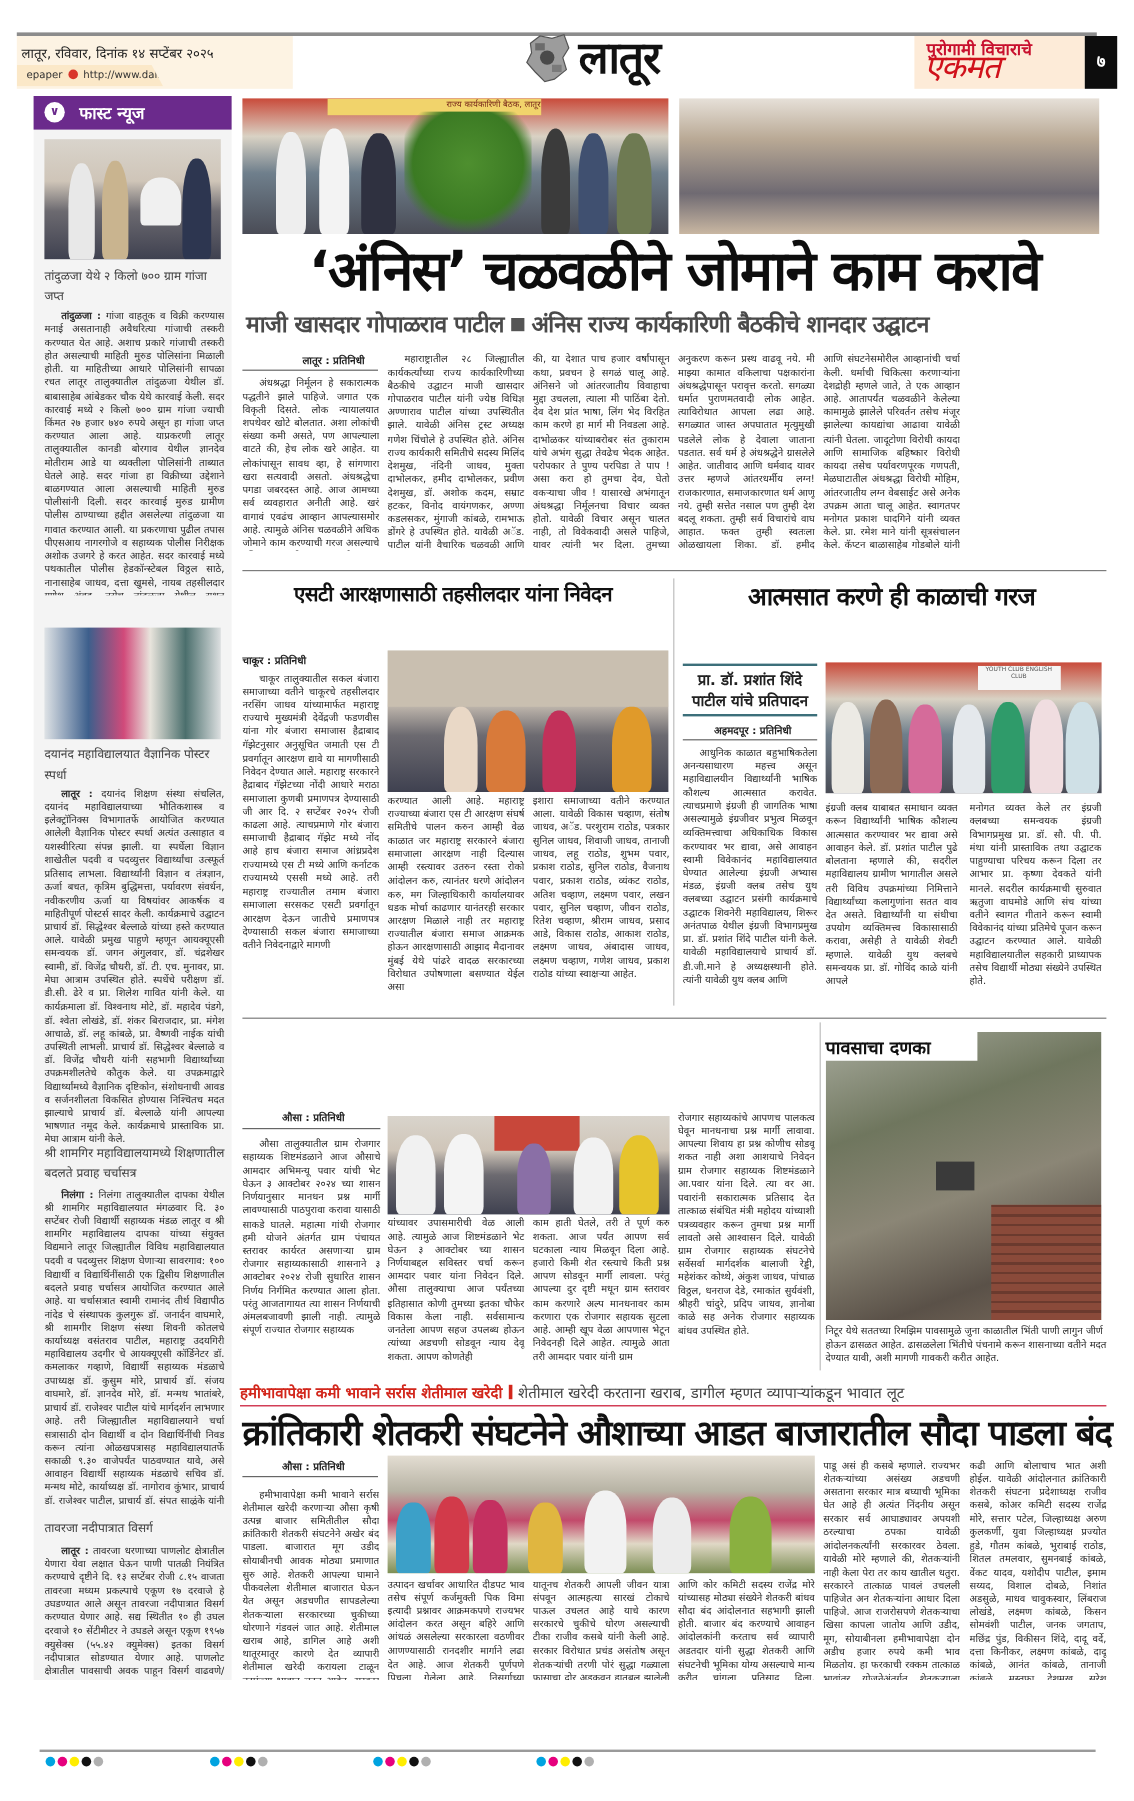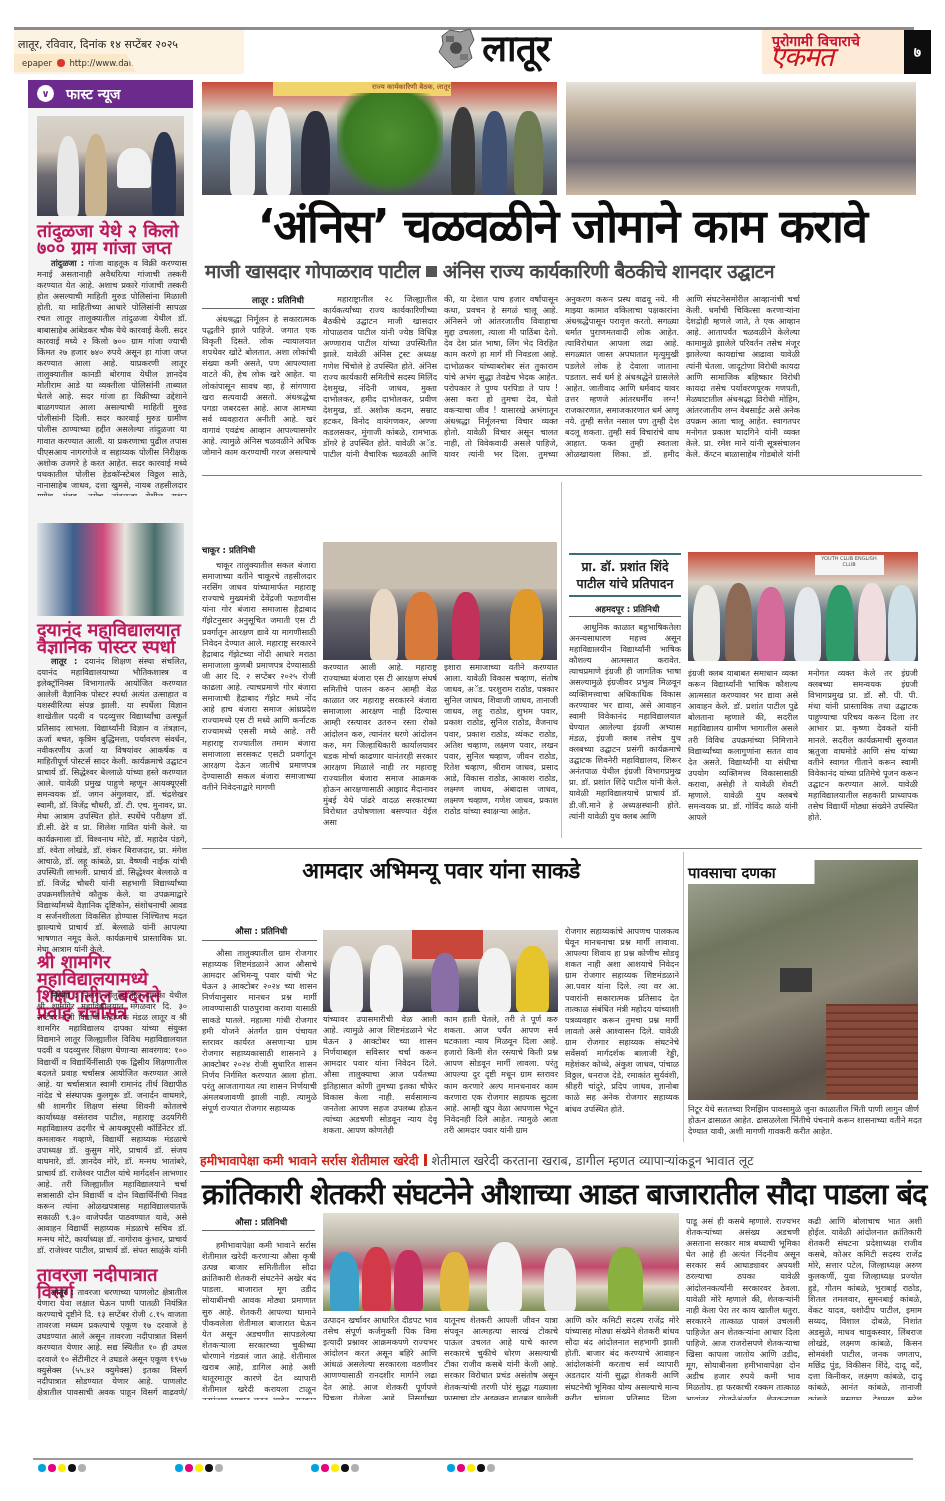--- a/index.html
+++ b/index.html
@@ -20,21 +20,21 @@
   .mh-tagline { position: absolute; left: 10px; top: 1px; font-size: 14px; color: #c8102e; font-weight: bold; white-space: nowrap; }
   .mh-paper { position: absolute; left: 8px; top: 10px; font-size: 27px; font-weight: normal; color: #d0111b; font-style: italic; line-height: 34px; letter-spacing: -1px; }
   .mh-pageno { position: absolute; left: 890px; top: 0; width: 27px; height: 44px; background: #0d0d0d; color: #fff; font-size: 14px; font-weight: bold; text-align: center; line-height: 44px; }
 
   
   .leftcol { position: absolute; left: 28px; top: 80px; width: 165px; height: 1320px; background: #f4f4f4; }
   .fast-bar { position: absolute; left: 0; top: 0; width: 165px; height: 28px; background: #6b2a8c; color: #fff; }
   .fast-bar .chev { position: absolute; left: 9px; top: 5px; width: 17px; height: 17px; border-radius: 50%; background: #fff; color: #6b2a8c; font-size: 10px; font-weight: bold; text-align: center; line-height: 17px; }
   .fast-bar .lbl { position: absolute; left: 38px; top: 4px; font-size: 14px; font-weight: bold; }
   .lc-photo { position: absolute; left: 9px; background: #8a6b54; }
-  .lc-head { position: absolute; left: 9px; width: 150px; font-size: 18px; font-weight: bold; line-height: 17px; color: #be185d; }
+  .lc-head { position: absolute; left: 9px; width: 150px; font-size: 10px; font-weight: normal; line-height: 17px; color: #404040; }
   .lc-body { position: absolute; left: 9px; width: 150px; font-size: 8.2px; line-height: 11.1px; color: #2a2a2a; text-align: justify; overflow: hidden; }
   .lc-body .place { font-weight: bold; }
 
   
   .photo { position: absolute; overflow: hidden; }
   .ph-people { background: linear-gradient(180deg, #d9d4cc 0%, #cfc5b8 35%, #6c6a70 60%, #3f4150 100%); }
   .ph-crowd { background: linear-gradient(180deg, #e6e0d8 0%, #b9a995 30%, #6f6a72 70%, #c9b7a2 100%); }
   .ph-wall  { background: linear-gradient(160deg, #a8ab9d 0%, #6f765e 30%, #8b8676 55%, #5a5148 80%, #7a6b5c 100%); }
   .ph-market{ background: linear-gradient(180deg, #e3ddd2 0%, #b7b3a4 30%, #c24a6b 55%, #e0d8c6 75%, #7d8f55 100%); }
   .ph-hall  { background: linear-gradient(180deg, #c94b3b 0%, #d9d2c4 28%, #6f7f8c 55%, #4a4c56 100%); }
@@ -156,56 +156,57 @@
 <div class="byline" style="left:252px;top:294px;">लातूर : प्रतिनिधी</div>
 <div class="byrule" style="left:202px;top:308px;width:113px;"></div>
 <div class="col" style="left:202px;top:314px;width:114px;height:145px;text-indent:14px;">अंधश्रद्धा निर्मूलन हे सकारात्मक पद्धतीने झाले पाहिजे. जगात एक विकृती दिसते. लोक न्यायालयात शपथेवर खोटे बोलतात. अशा लोकांची संख्या कमी असते, पण आपल्याला वाटते की, हेच लोक खरे आहेत. या लोकांपासून सावध व्हा, हे सांगणारा खरा सत्यवादी असतो. अंधश्रद्धेचा पगडा जबरदस्त आहे. आज आमच्या सर्व व्यवहारात अनीती आहे. खरं वागावं एवढंच आव्हान आपल्यासमोर आहे. त्यामुळे अंनिस चळवळीने अधिक जोमाने काम करण्याची गरज असल्याचे प्रतिपादन माजी खासदार गोपाळराव पाटील यांनी केले.</div>
 <div class="col" style="left:323px;top:294px;width:114px;height:165px;text-indent:14px;">महाराष्ट्रातील २८ जिल्ह्यातील कार्यकर्त्यांच्या राज्य कार्यकारिणीच्या बैठकीचे उद्घाटन माजी खासदार गोपाळराव पाटील यांनी ज्येष्ठ विधिज्ञ अण्णाराव पाटील यांच्या उपस्थितीत झाले. यावेळी अंनिस ट्रस्ट अध्यक्ष गणेश चिंचोले हे उपस्थित होते. अंनिस राज्य कार्यकारी समितीचे सदस्य मिलिंद देशमुख, नंदिनी जाधव, मुक्ता दाभोलकर, हमीद दाभोलकर, प्रवीण देशमुख, डॉ. अशोक कदम, सम्राट हटकर, विनोद वायंगणकर, अण्णा कडलसकर, मुंगाजी कांबळे, रामभाऊ डोंगरे हे उपस्थित होते. यावेळी अॅड. पाटील यांनी वैचारिक चळवळी आणि बंडखोर विचारांच्या इतिहासाची विस्तृत मांडणी करत म्हणाले</div>
 <div class="col" style="left:444px;top:294px;width:114px;height:165px;">की, या देशात पाच हजार वर्षांपासून कथा, प्रवचन हे सगळं चालू आहे. अंनिसने जो आंतरजातीय विवाहाचा मुद्दा उचलला, त्याला मी पाठिंबा देतो. देव देश प्रांत भाषा, लिंग भेद विरहित काम करणे हा मार्ग मी निवडला आहे. दाभोळकर यांच्याबरोबर संत तुकाराम यांचे अभंग सुद्धा तेवढेच भेदक आहेत. परोपकार ते पुण्य परपिडा ते पाप ! असा करा हो तुमचा देव, घेतो वकऱ्याचा जीव ! यासारखे अभंगातून अंधश्रद्धा निर्मूलनचा विचार व्यक्त होतो. यावेळी विचार असून चालत नाही, तो विवेकवादी असले पाहिजे, यावर त्यांनी भर दिला. तुमच्या माझ्यावर फार मोठी जिम्मेदारी आहे. राजकारणी लोकांनी भोंदू बाबांचे</div>
 <div class="col" style="left:565px;top:294px;width:114px;height:165px;">अनुकरण करून प्रस्थ वाढवू नये. मी माझ्या कामात वकिलाचा पक्षकारांना अंधश्रद्धेपासून परावृत्त करतो. सगळ्या धर्मात पुराणमतवादी लोक आहेत. त्याविरोधात आपला लढा आहे. सगळ्यात जास्त अपघातात मृत्युमुखी पडलेले लोक हे देवाला जाताना पडतात. सर्व धर्म हे अंधश्रद्धेने ग्रासलेले आहेत. जातीवाद आणि धर्मवाद यावर उत्तर म्हणजे आंतरधर्मीय लग्न! राजकारणात, समाजकारणात धर्म आणू नये. तुम्ही सत्तेत नसाल पण तुम्ही देश बदलू शकता. तुम्ही सर्व विचारांचे वाघ आहात. फक्त तुम्ही स्वतःला ओळखायला शिका. डॉ. हमीद दाभोलकर यांनी कार्यकारिणी बैठकीचे प्रास्ताविक केले. त्यांनी चळवळीच्या</div>
 <div class="col" style="left:686px;top:294px;width:114px;height:165px;">आणि संघटनेसमोरील आव्हानांची चर्चा केली. धर्माची चिकित्सा करणाऱ्यांना देशद्रोही म्हणले जाते, ते एक आव्हान आहे. आतापर्यंत चळवळीने केलेल्या कामामुळे झालेले परिवर्तन तसेच मंजूर झालेल्या कायद्यांचा आढावा यावेळी त्यांनी घेतला. जादूटोणा विरोधी कायदा आणि सामाजिक बहिष्कार विरोधी कायदा तसेच पर्यावरणपूरक गणपती, मेळघाटातील अंधश्रद्धा विरोधी मोहिम, आंतरजातीय लग्न वेबसाईट असे अनेक उपक्रम आता चालू आहेत. स्वागतपर मनोगत प्रकाश घादगिने यांनी व्यक्त केले. प्रा. रमेश माने यांनी सूत्रसंचालन केले. कॅप्टन बाळासाहेब गोडबोले यांनी आभार प्रदर्शन केले.</div>
 <div class="hrule" style="left:202px;top:475px;width:720px;"></div>
 
 <div class="hl2" style="left:200px;top:484px;width:355px;font-size:17px;line-height:24px;">
+  <div>एसटी आरक्षणासाठी तहसीलदार यांना निवेदन</div>
 </div>
 <div class="byline" style="left:202px;top:544px;">चाकूर : प्रतिनिधी</div>
 <div class="photo ph-people" style="left:323px;top:542px;width:234px;height:118px;">
   <div style="position:absolute;left:0;top:0;width:100%;height:40%;background:#c9bfb0;"></div>
   <div class="fig" style="left:20%;top:40%;width:12%;height:60%;background:#e9d8c6;"></div>
   <div class="fig" style="left:35%;top:42%;width:14%;height:58%;background:#d87a3a;"></div>
   <div class="fig" style="left:55%;top:42%;width:12%;height:58%;background:#c2315a;"></div>
   <div class="fig" style="left:80%;top:40%;width:14%;height:60%;background:#e09a2a;"></div>
 </div>
 <div class="col" style="left:202px;top:560px;width:114px;height:278px;text-indent:14px;">चाकूर तालुक्यातील सकल बंजारा समाजाच्या वतीने चाकूरचे तहसीलदार नरसिंग जाधव यांच्यामार्फत महाराष्ट्र राज्याचे मुख्यमंत्री देवेंद्रजी फडणवीस यांना गोर बंजारा समाजास हैद्राबाद गॅझेटनुसार अनुसूचित जमाती एस टी प्रवर्गातून आरक्षण द्यावे या मागणीसाठी निवेदन देण्यात आले. महाराष्ट्र सरकारने हैद्राबाद गॅझेटच्या नोंदी आधारे मराठा समाजाला कुणबी प्रमाणपत्र देण्यासाठी जी आर दि. २ सप्टेंबर २०२५ रोजी काढला आहे. त्याचप्रमाणे गोर बंजारा समाजाची हैद्राबाद गॅझेट मध्ये नोंद आहे हाच बंजारा समाज आंध्रप्रदेश राज्यामध्ये एस टी मध्ये आणि कर्नाटक राज्यामध्ये एससी मध्ये आहे. तरी महाराष्ट्र राज्यातील तमाम बंजारा समाजाला सरसकट एसटी प्रवर्गातून आरक्षण देऊन जातीचे प्रमाणपत्र देण्यासाठी सकल बंजारा समाजाच्या वतीने निवेदनाद्वारे मागणी</div>
 <div class="col" style="left:323px;top:662px;width:114px;height:176px;">करण्यात आली आहे. महाराष्ट्र राज्याच्या बंजारा एस टी आरक्षण संघर्ष समितीचे पालन करुन आम्ही वेळ काळात जर महाराष्ट्र सरकारने बंजारा समाजाला आरक्षण नाही दिल्यास आम्ही रस्त्यावर उतरुन रस्ता रोको आंदोलन करु, त्यानंतर धरणे आंदोलन करु, मग जिल्हाधिकारी कार्यालयावर धडक मोर्चा काढणार यानंतरही सरकार आरक्षण मिळाले नाही तर महाराष्ट्र राज्यातील बंजारा समाज आक्रमक होऊन आरक्षणासाठी आझाद मैदानावर मुंबई येथे पांढरे वादळ सरकारच्या विरोधात उपोषणाला बसण्यात येईल असा</div>
 <div class="col" style="left:444px;top:662px;width:114px;height:176px;">इशारा समाजाच्या वतीने करण्यात आला. यावेळी विकास चव्हाण, संतोष जाधव, अॅड. परशुराम राठोड, पत्रकार सुनिल जाधव, शिवाजी जाधव, तानाजी जाधव, लहू राठोड, शुभम पवार, प्रकाश राठोड, सुनिल राठोड, वैजनाथ पवार, प्रकाश राठोड, व्यंकट राठोड, अतिश चव्हाण, लक्ष्मण पवार, लखन पवार, सुनिल चव्हाण, जीवन राठोड, रितेश चव्हाण, श्रीराम जाधव, प्रसाद आडे, विकास राठोड, आकाश राठोड, लक्ष्मण जाधव, अंबादास जाधव, लक्ष्मण चव्हाण, गणेश जाधव, प्रकाश राठोड यांच्या स्वाक्षऱ्या आहेत.</div>
 <div class="vrule" style="left:561px;top:482px;height:356px;"></div>
 
 <div class="hl2" style="left:563px;top:482px;width:360px;font-size:20.5px;line-height:30px;">
+  <div>आत्मसात करणे ही काळाची गरज</div>
 </div>
 <div class="side-head">प्रा. डॉ. प्रशांत शिंदे पाटील यांचे प्रतिपादन</div>
 <div class="byline" style="left:595px;top:603px;">अहमदपूर : प्रतिनिधी</div>
 <div class="byrule" style="left:569px;top:616px;width:112px;"></div>
 <div class="photo ph-hall" style="left:688px;top:552px;width:230px;height:109px;">
   <div style="position:absolute;left:55%;top:3%;width:30%;height:18%;background:#f5f5f5;font-size:5px;color:#555;text-align:center;">YOUTH CLUB ENGLISH CLUB</div>
   <div class="fig" style="left:2%;top:30%;width:12%;height:70%;background:#eceae4;"></div>
   <div class="fig" style="left:16%;top:28%;width:12%;height:72%;background:#8c6a55;"></div>
   <div class="fig" style="left:30%;top:32%;width:12%;height:68%;background:#d56b9a;"></div>
   <div class="fig" style="left:46%;top:32%;width:12%;height:68%;background:#e4e8ec;"></div>
   <div class="fig" style="left:60%;top:30%;width:12%;height:70%;background:#2f9b6a;"></div>
   <div class="fig" style="left:74%;top:28%;width:12%;height:72%;background:#f0dde0;"></div>
   <div class="fig" style="left:87%;top:30%;width:12%;height:70%;background:#cfe0e6;"></div>
 </div>
 <div class="col" style="left:569px;top:622px;width:112px;height:216px;text-indent:14px;">आधुनिक काळात बहुभाषिकतेला अनन्यसाधारण महत्त्व असून महाविद्यालयीन विद्यार्थ्यांनी भाषिक कौशल्य आत्मसात करावेत. त्याचप्रमाणे इंग्रजी ही जागतिक भाषा असल्यामुळे इंग्रजीवर प्रभुत्व मिळवून व्यक्तिमत्त्वाचा अधिकाधिक विकास करण्यावर भर द्यावा, असे आवाहन स्वामी विवेकानंद महाविद्यालयात घेण्यात आलेल्या इंग्रजी अभ्यास मंडळ, इंग्रजी क्लब तसेच युथ क्लबच्या उद्घाटन प्रसंगी कार्यक्रमाचे उद्घाटक शिवनेरी महाविद्यालय, शिरूर अनंतपाळ येथील इंग्रजी विभागप्रमुख प्रा. डॉ. प्रशांत शिंदे पाटील यांनी केले. यावेळी महाविद्यालयाचे प्राचार्य डॉ. डी.जी.माने हे अध्यक्षस्थानी होते. त्यांनी यावेळी युथ क्लब आणि</div>
 <div class="col" style="left:688px;top:668px;width:110px;height:170px;">इंग्रजी क्लब याबाबत समाधान व्यक्त करून विद्यार्थ्यांनी भाषिक कौशल्य आत्मसात करण्यावर भर द्यावा असे आवाहन केले. डॉ. प्रशांत पाटील पुढे बोलताना म्हणाले की, सदरील महाविद्यालय ग्रामीण भागातील असले तरी विविध उपक्रमांच्या निमित्ताने विद्यार्थ्यांच्या कलागुणांना सतत वाव देत असते. विद्यार्थ्यांनी या संधीचा उपयोग व्यक्तिमत्त्व विकासासाठी करावा, असेही ते यावेळी शेवटी म्हणाले. यावेळी युथ क्लबचे समन्वयक प्रा. डॉ. गोविंद काळे यांनी आपले</div>
 <div class="col" style="left:808px;top:668px;width:110px;height:170px;">मनोगत व्यक्त केले तर इंग्रजी क्लबच्या समन्वयक इंग्रजी विभागप्रमुख प्रा. डॉ. सौ. पी. पी. मंथा यांनी प्रास्ताविक तथा उद्घाटक पाहुण्याचा परिचय करून दिला तर आभार प्रा. कृष्णा देवकते यांनी मानले. सदरील कार्यक्रमाची सुरुवात ऋतुजा वाघमोडे आणि संच यांच्या वतीने स्वागत गीताने करून स्वामी विवेकानंद यांच्या प्रतिमेचे पूजन करून उद्घाटन करण्यात आले. यावेळी महाविद्यालयातील सहकारी प्राध्यापक तसेच विद्यार्थी मोठ्या संख्येने उपस्थित होते.</div>
 <div class="hrule" style="left:202px;top:848px;width:720px;"></div>
 
 <div class="hl2" style="left:202px;top:856px;width:478px;font-size:22px;line-height:30px;">
-  <div>आमदार अभिमन्यू पवार यांना साकडे</div>
 </div>
 <div class="byline" style="left:235px;top:925px;">औसा : प्रतिनिधी</div>
 <div class="byrule" style="left:202px;top:940px;width:115px;"></div>
 <div class="photo ph-people" style="left:323px;top:930px;width:235px;height:82px;">
   <div style="position:absolute;left:38%;top:0;width:30%;height:35%;background:#c8473a;"></div>
   <div class="fig" style="left:3%;top:20%;width:14%;height:80%;background:#f1f1f1;"></div>
   <div class="fig" style="left:20%;top:18%;width:14%;height:82%;background:#f4f4f4;"></div>
   <div class="fig" style="left:46%;top:28%;width:12%;height:72%;background:#8a6fa6;"></div>
   <div class="fig" style="left:66%;top:22%;width:14%;height:78%;background:#f2f2f2;"></div>
   <div class="fig" style="left:82%;top:20%;width:14%;height:80%;background:#e6c42c;"></div>

